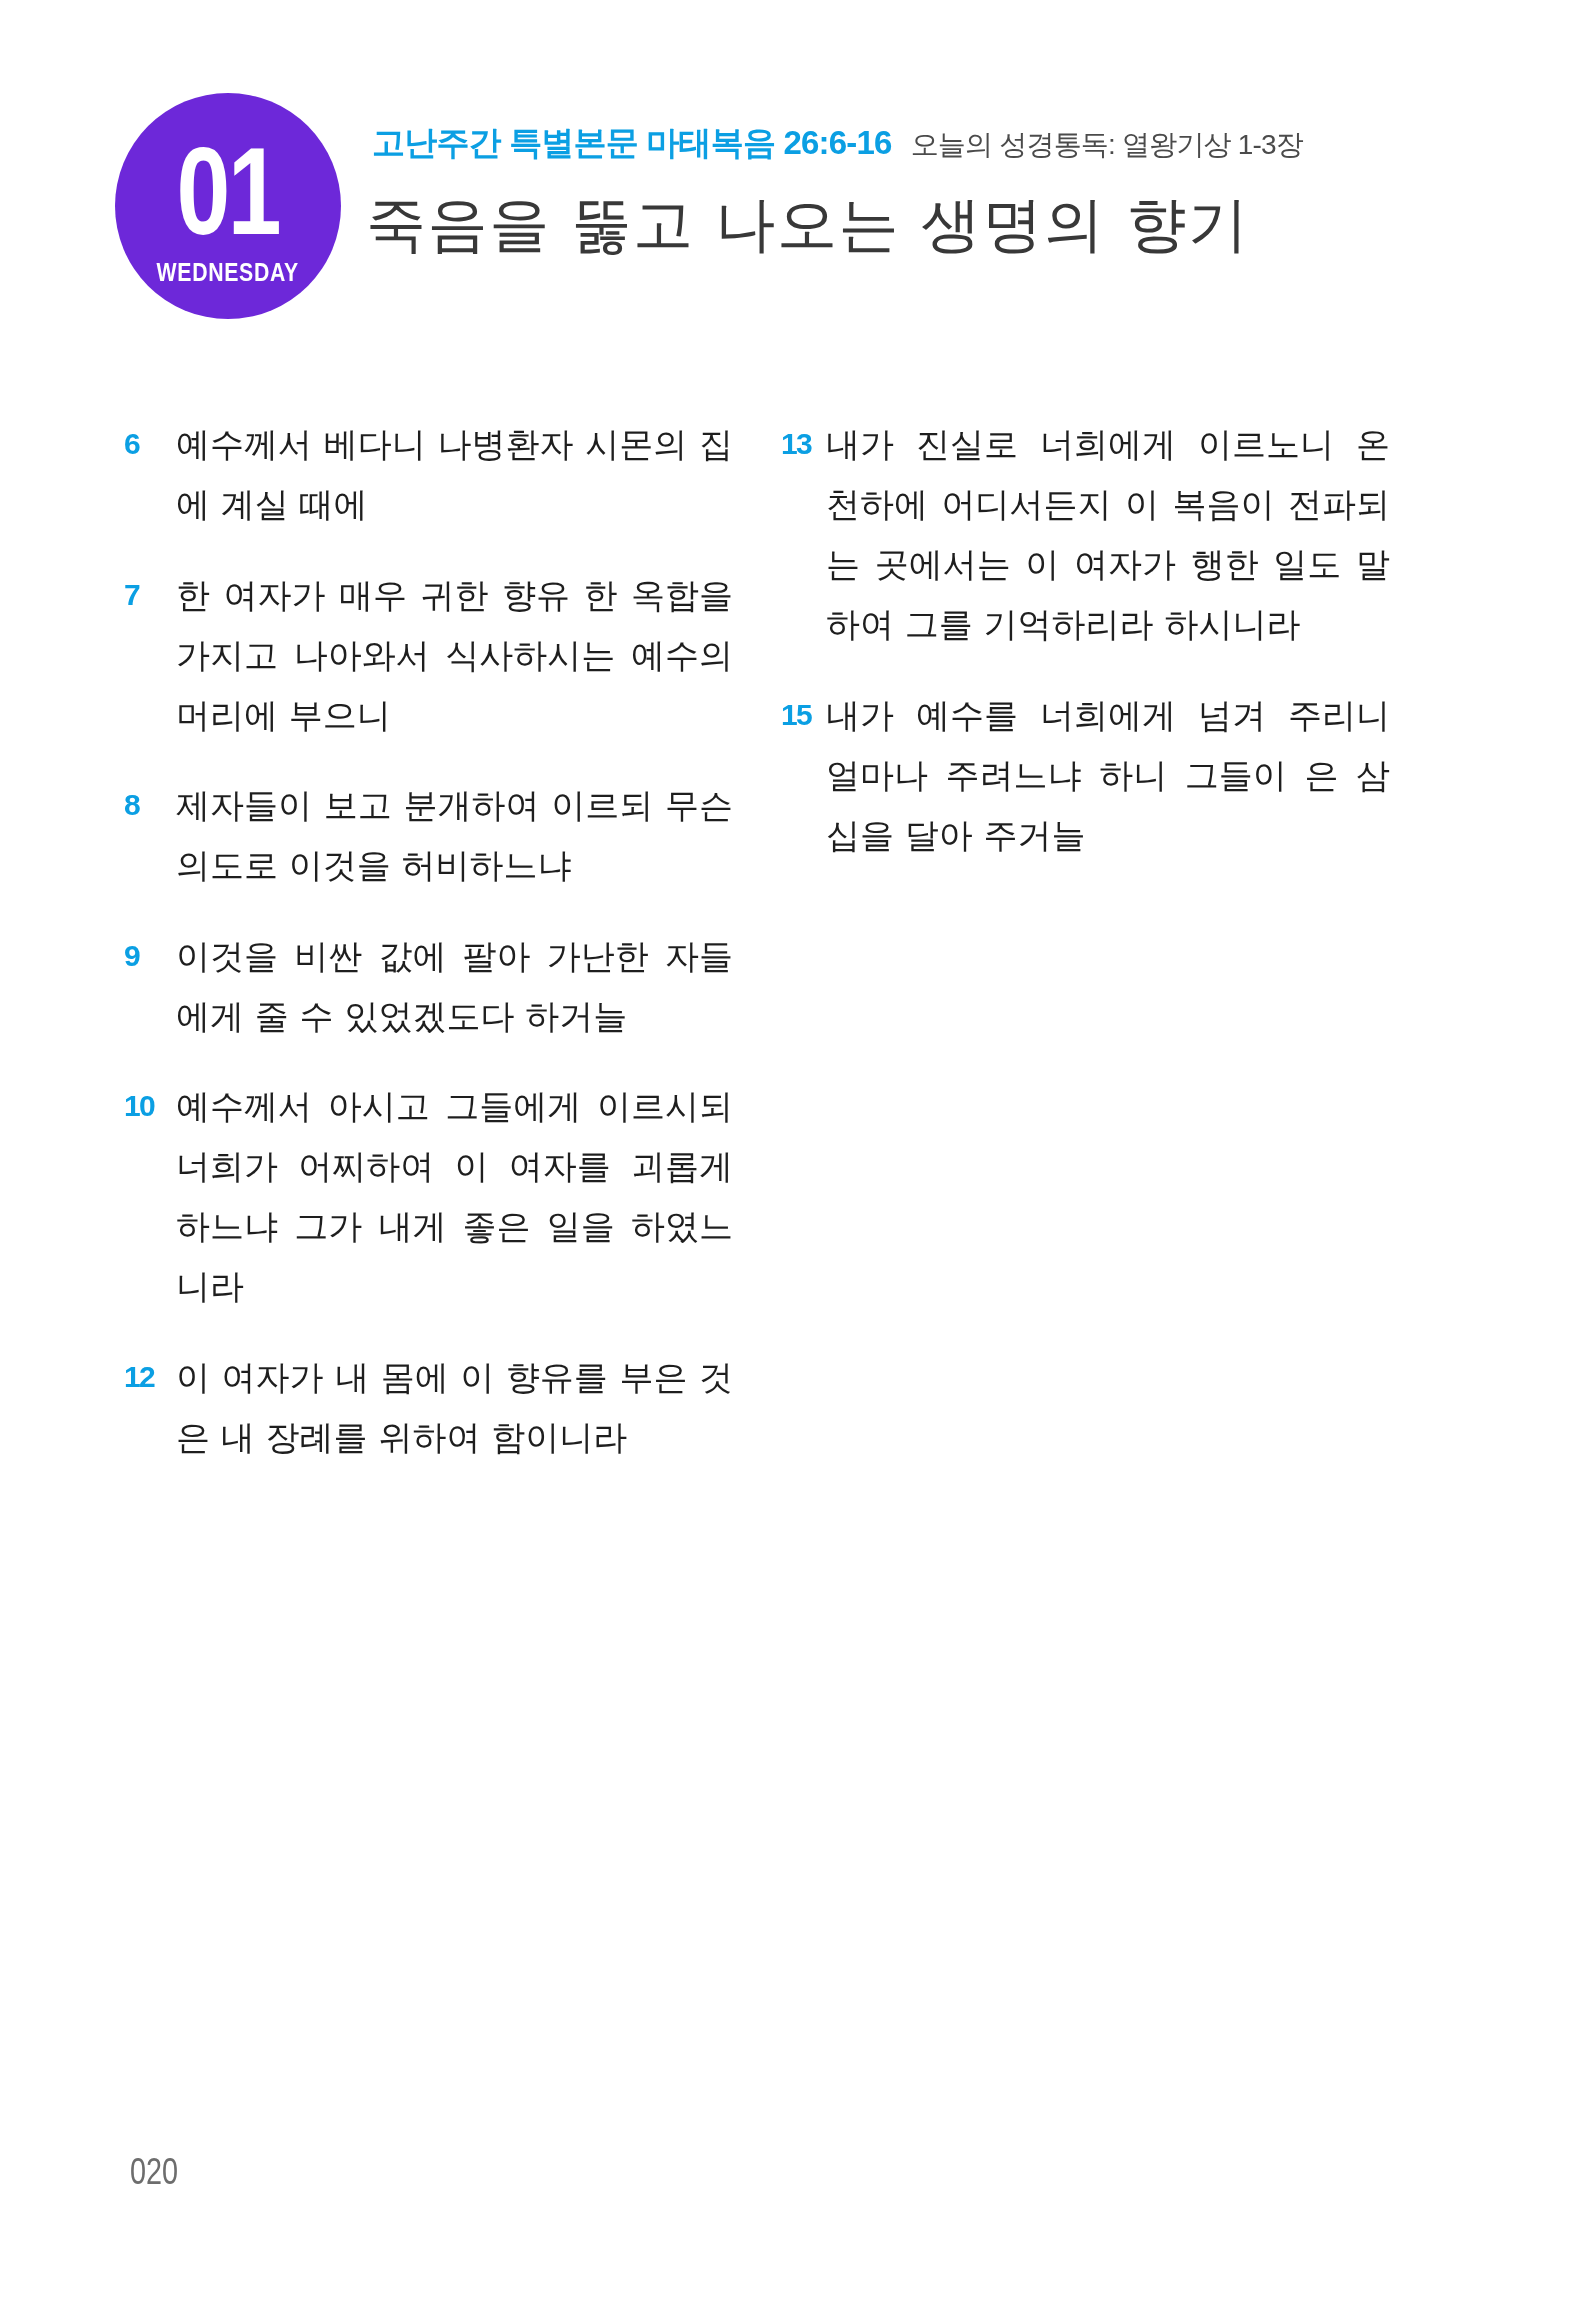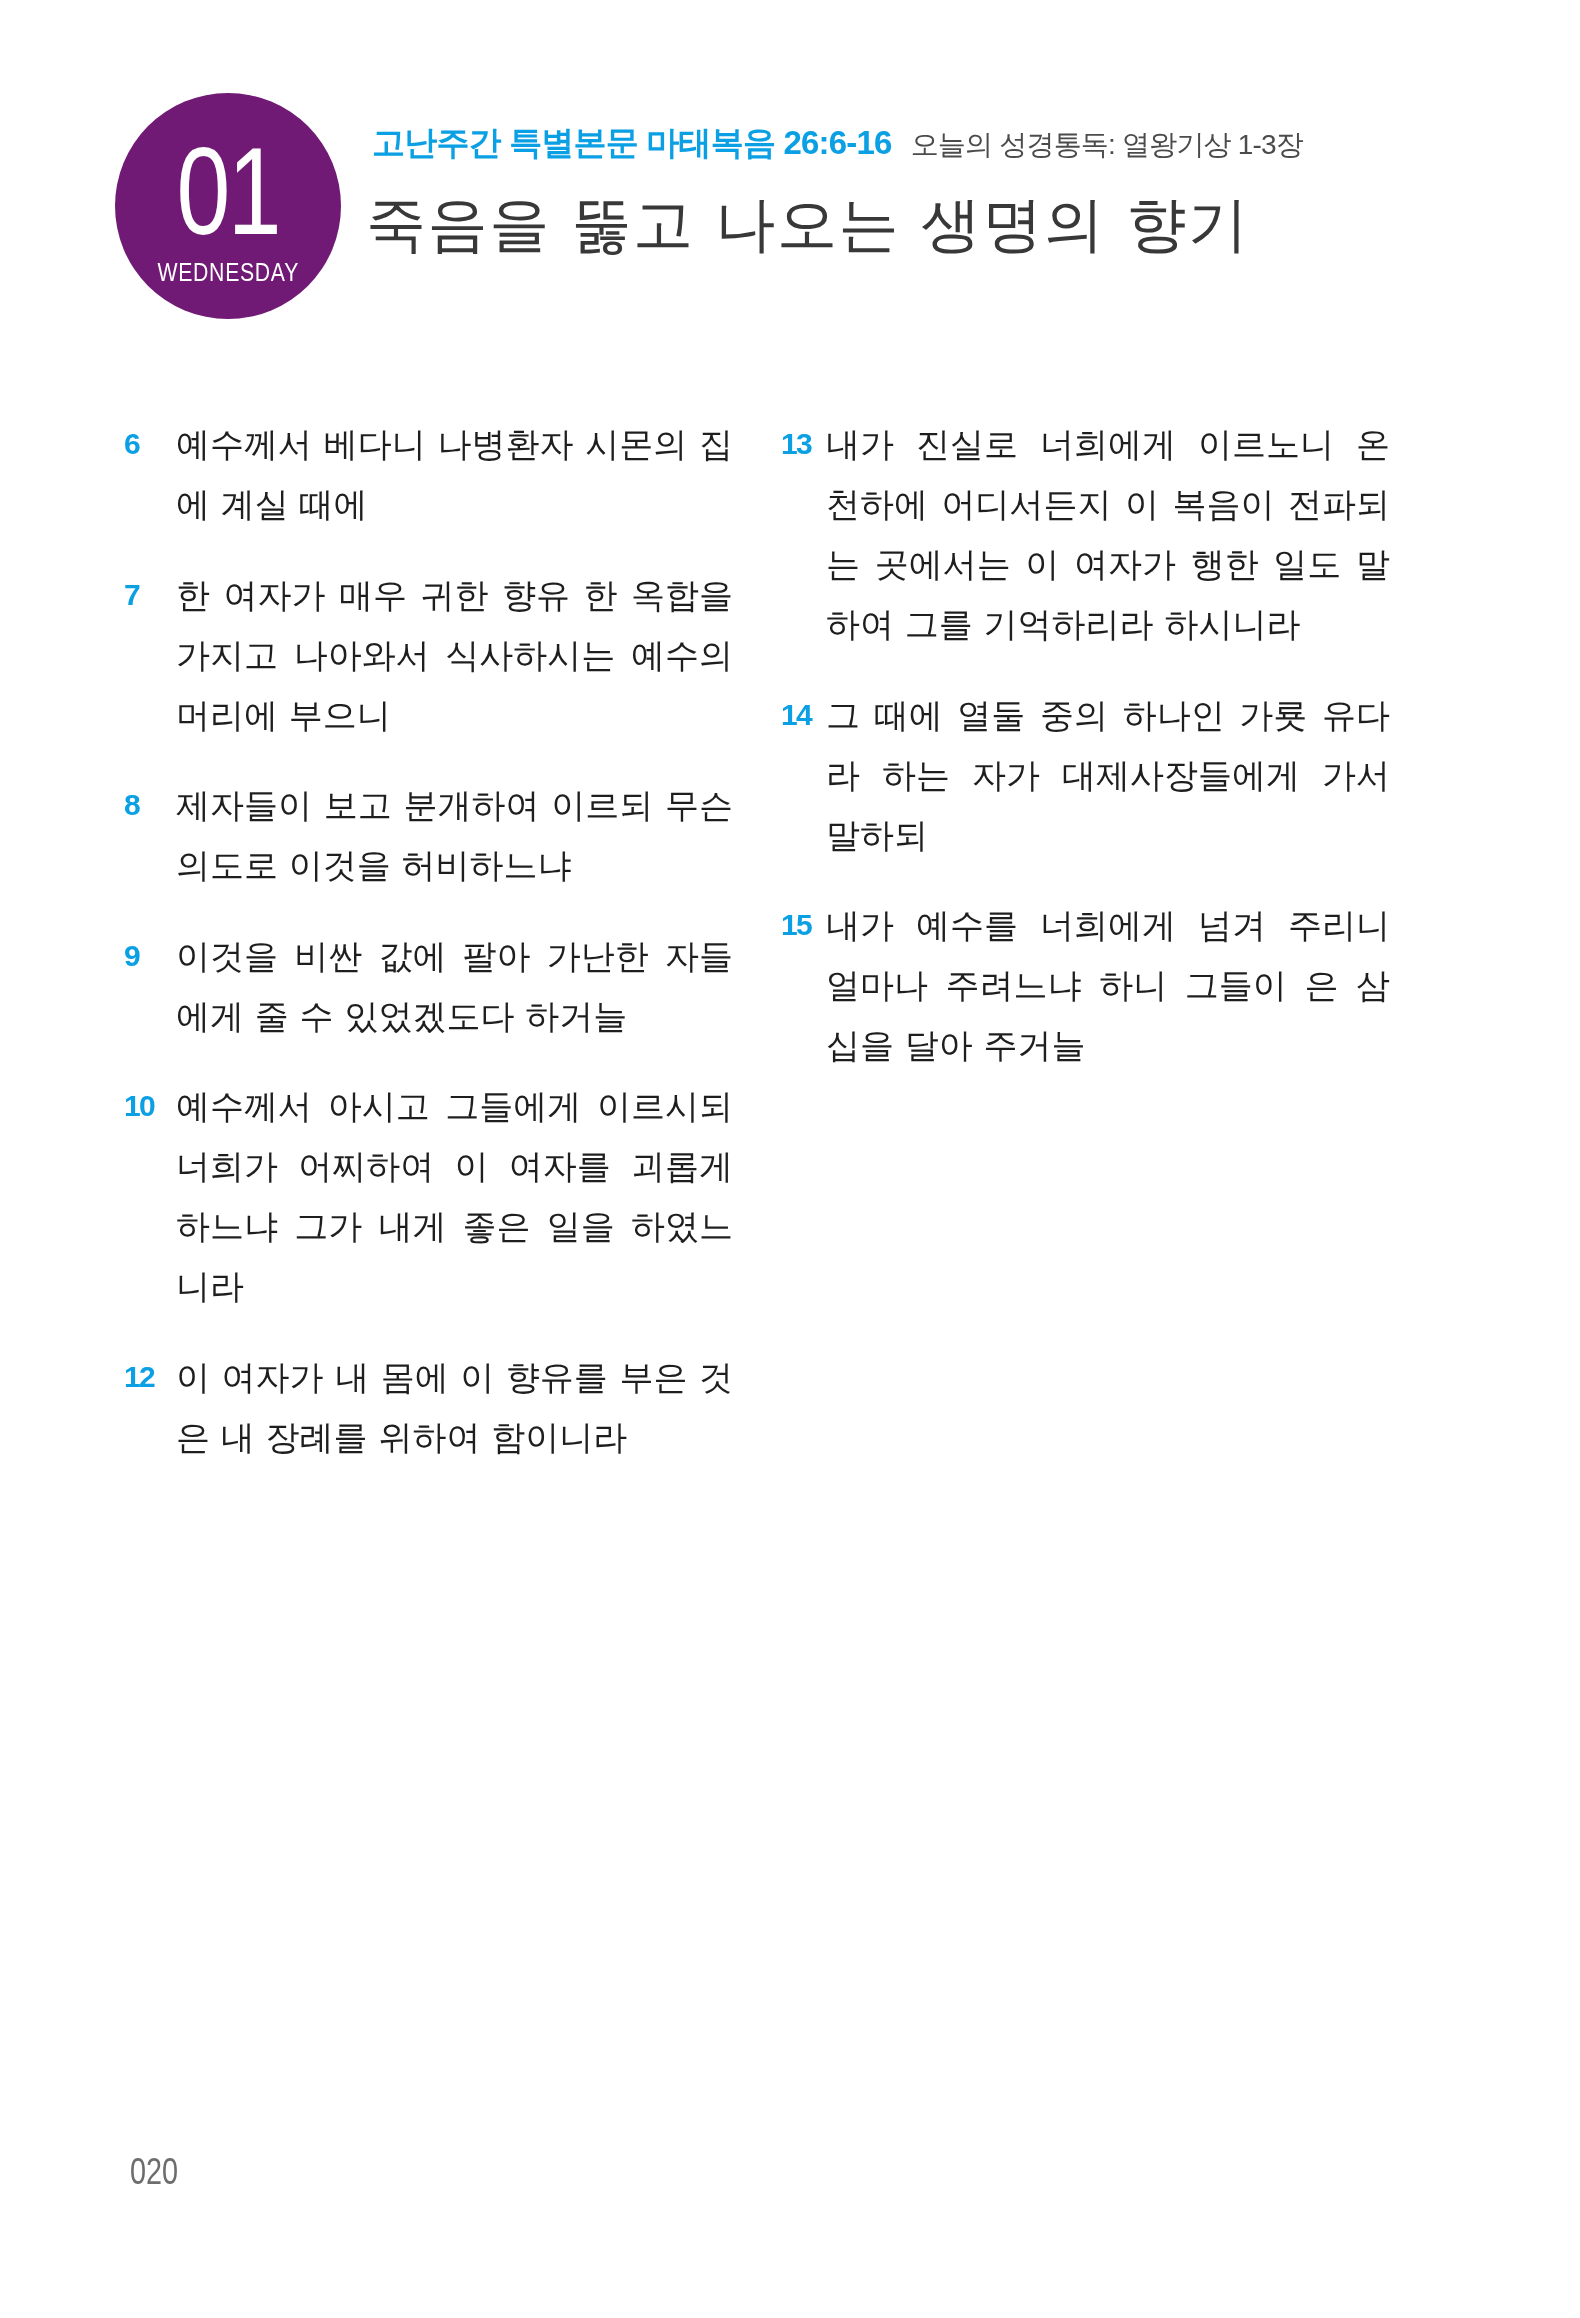--- a/index.html
+++ b/index.html
@@ -2,22 +2,22 @@
 <html style="font-size:13px"><head>
 <meta charset="utf-8">
 <style>
   html, body { margin: 0; padding: 0; }
   body {
     width: 1581px; height: 2319px; background: #ffffff; position: relative; overflow: hidden;
     font-family: "DejaVu Sans", "Liberation Sans", sans-serif; color: #1e1e1e;
   }
   .day-badge {
     position: absolute; left: 115px; top: 93px; width: 226px; height: 226px;
-    border-radius: 50%; background: #701a75; color: #fff;
-    display: flex; flex-direction: column; align-items: center; justify-content: center;
+    border-radius: 50%; background: #6d28d9; color: #fff;
+    display: flex; flex-direction: column; align-items: center; justify-content: center; font-weight: bold;
   }
   .day-num {
     font-family: "Liberation Sans", sans-serif; font-size: 124px; line-height: 1;
     letter-spacing: -3.3px; margin-top: 3.3px; transform: scaleX(0.78);
   }
   .day-name {
     font-family: "Liberation Sans", sans-serif; font-size: 25px; letter-spacing: 0.8px;
     margin-top: 5px; transform: scaleX(0.85);
   }
   .subtitle {
@@ -91,23 +91,19 @@
     <span class="vtext">이 여자가 내 몸에 이 향유를 부은 것은 내 장례를 위하여 함이니라</span>
   </div>
 </div>
 
 <div class="column col-right">
   <div class="verse">
     <span class="vnum">13</span>
     <span class="vtext">내가 진실로 너희에게 이르노니 온 천하에 어디서든지 이 복음이 전파되는 곳에서는 이 여자가 행한 일도 말하여 그를 기억하리라 하시니라</span>
   </div>
   <div class="verse">
-    <span class="vnum">14</span>
-    <span class="vtext">그 때에 열둘 중의 하나인 가룟 유다라 하는 자가 대제사장들에게 가서 말하되</span>
-  </div>
-  <div class="verse">
     <span class="vnum">15</span>
     <span class="vtext">내가 예수를 너희에게 넘겨 주리니 얼마나 주려느냐 하니 그들이 은 삼십을 달아 주거늘</span>
   </div>
 </div>
 
 <div class="page-number">020</div>
 
 
 </body></html>

